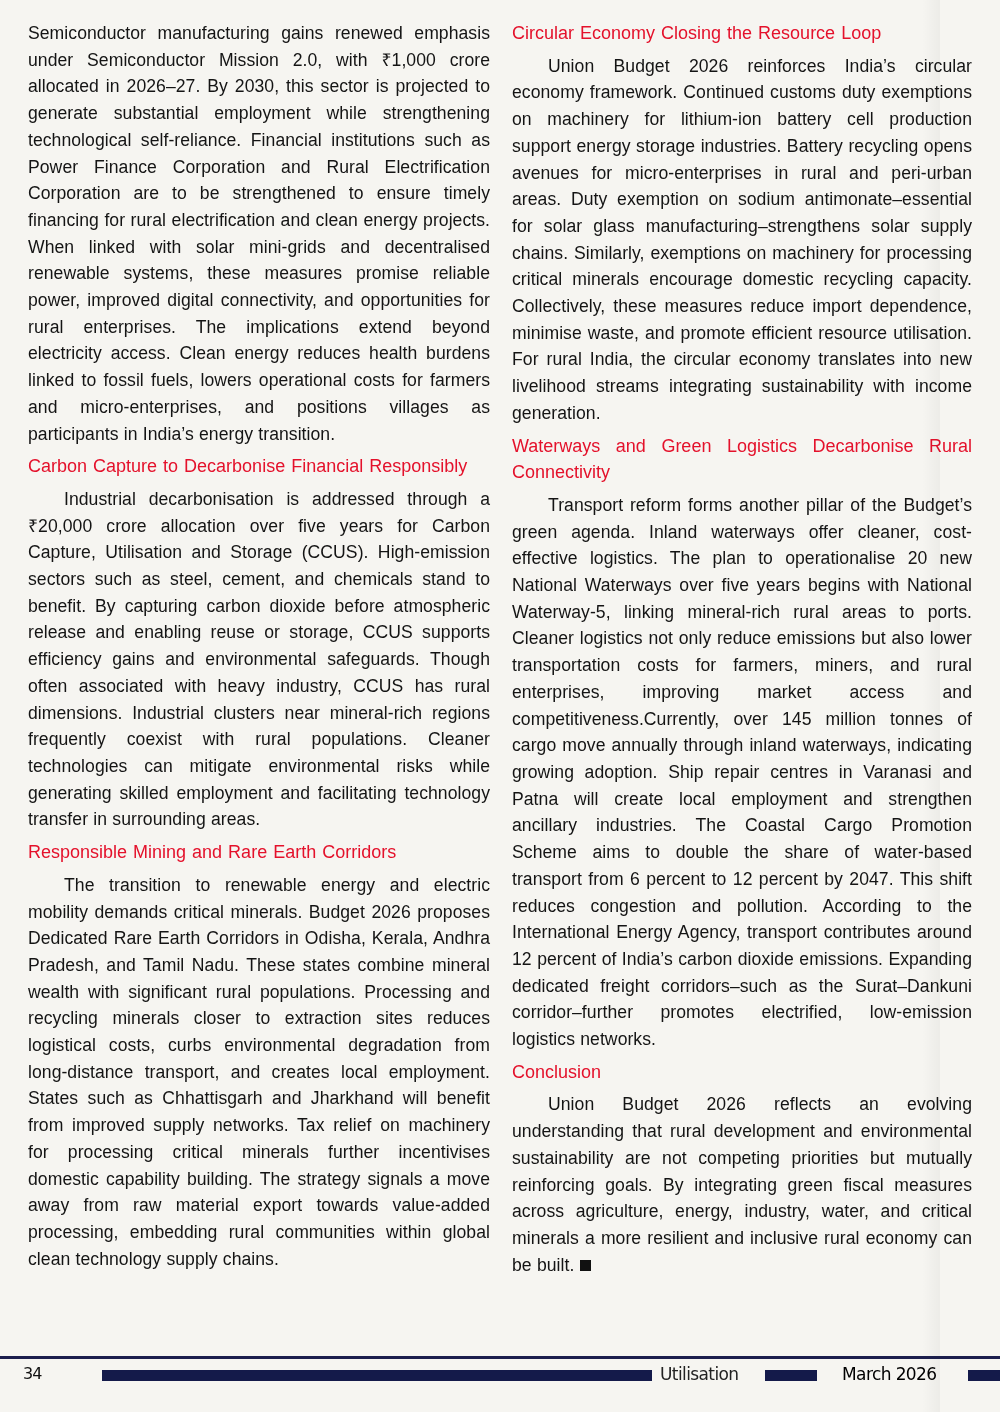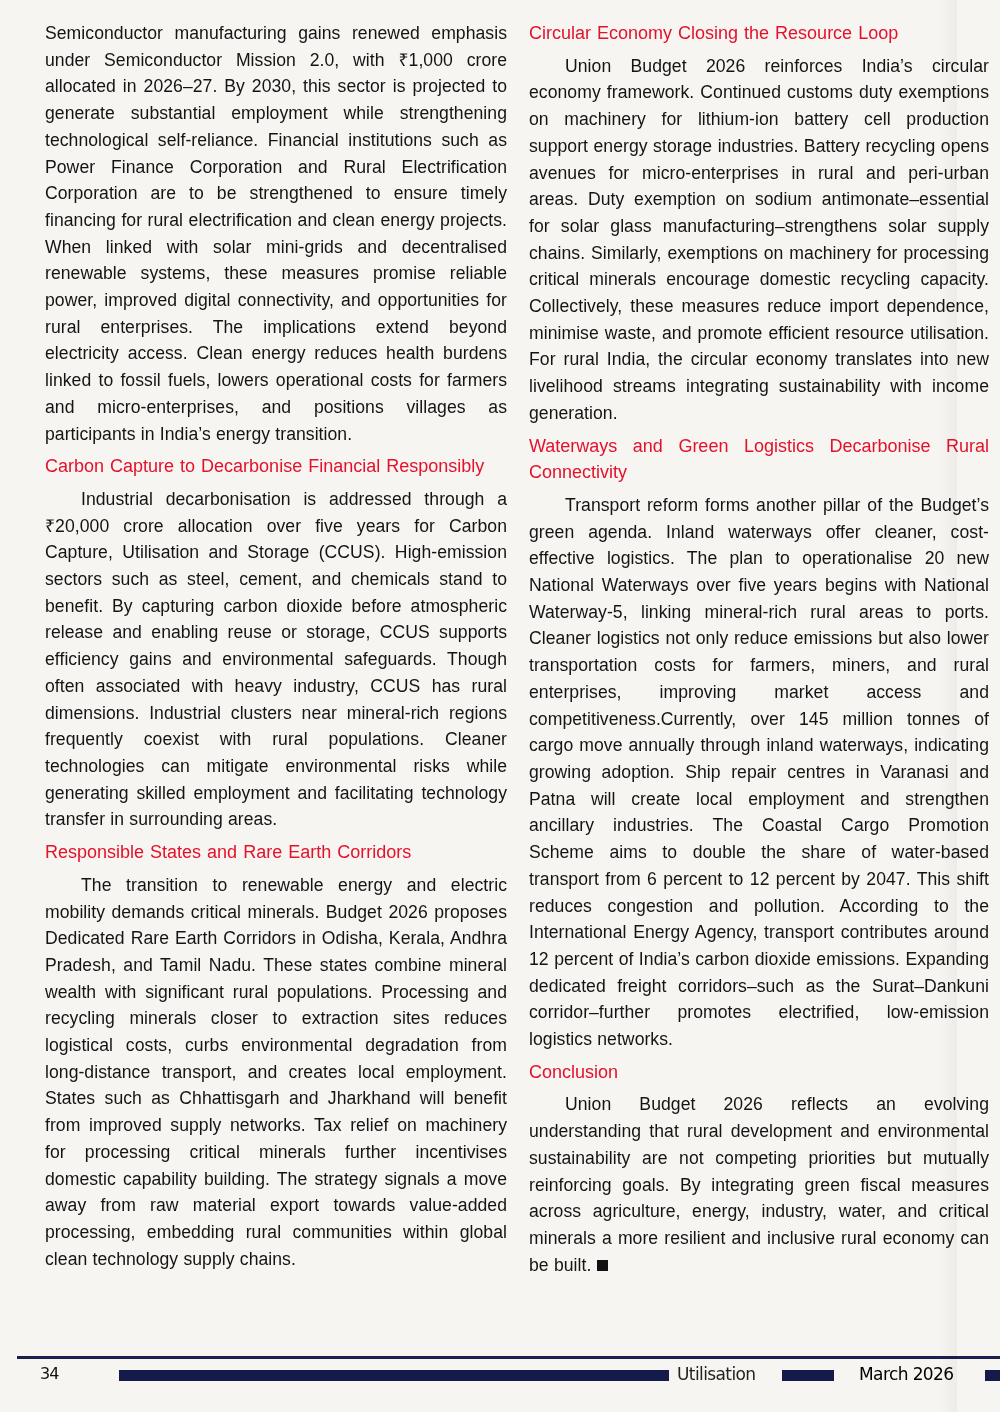--- a/index.html
+++ b/index.html
@@ -11,21 +11,21 @@
       height: 1412px;
       background: #f6f5f1;
       position: relative;
       overflow: hidden;
       font-family: "Liberation Sans", sans-serif;
       color: #141414;
     }
     .page {
       position: absolute;
       left: 0; top: 0;
-      width: 940px; height: 1412px; margin-left: 17px;
+      width: 940px; height: 1412px;
     }
     .col {
       position: absolute;
       top: 20px;
     }
     .col-left {
       left: 28px;
       width: 462px;
     }
     .col-right {
@@ -130,21 +130,21 @@
   </style>
 </head>
 <body>
 
 <div class="page">
 
   <div class="col col-left">
     <p class="para">Semiconductor manufacturing gains renewed emphasis under Semiconductor Mission 2.0, with ₹1,000 crore allocated in 2026–27. By 2030, this sector is projected to generate substantial employment while strengthening technological self-reliance. Financial institutions such as Power Finance Corporation and Rural Electrification Corporation are to be strengthened to ensure timely financing for rural electrification and clean energy projects. When linked with solar mini-grids and decentralised renewable systems, these measures promise reliable power, improved digital connectivity, and opportunities for rural enterprises. The implications extend beyond electricity access. Clean energy reduces health burdens linked to fossil fuels, lowers operational costs for farmers and micro-enterprises, and positions villages as participants in India’s energy transition.</p>
     <h3 class="heading">Carbon Capture to Decarbonise Financial Responsibly</h3>
     <p class="para indent">Industrial decarbonisation is addressed through a ₹20,000 crore allocation over five years for Carbon Capture, Utilisation and Storage (CCUS). High-emission sectors such as steel, cement, and chemicals stand to benefit. By capturing carbon dioxide before atmospheric release and enabling reuse or storage, CCUS supports efficiency gains and environmental safeguards. Though often associated with heavy industry, CCUS has rural dimensions. Industrial clusters near mineral-rich regions frequently coexist with rural populations. Cleaner technologies can mitigate environmental risks while generating skilled employment and facilitating technology transfer in surrounding areas.</p>
-    <h3 class="heading">Responsible States and Rare Earth Corridors</h3>
+    <h3 class="heading">Responsible Mining and Rare Earth Corridors</h3>
     <p class="para indent">The transition to renewable energy and electric mobility demands critical minerals. Budget 2026 proposes Dedicated Rare Earth Corridors in Odisha, Kerala, Andhra Pradesh, and Tamil Nadu. These states combine mineral wealth with significant rural populations. Processing and recycling minerals closer to extraction sites reduces logistical costs, curbs environmental degradation from long-distance transport, and creates local employment. States such as Chhattisgarh and Jharkhand will benefit from improved supply networks. Tax relief on machinery for processing critical minerals further incentivises domestic capability building. The strategy signals a move away from raw material export towards value-added processing, embedding rural communities within global clean technology supply chains.</p>
   </div>
 
   <div class="col col-right">
     <h3 class="heading first">Circular Economy Closing the Resource Loop</h3>
     <p class="para indent">Union Budget 2026 reinforces India’s circular economy framework. Continued customs duty exemptions on machinery for lithium-ion battery cell production support energy storage industries. Battery recycling opens avenues for micro-enterprises in rural and peri-urban areas. Duty exemption on sodium antimonate–essential for solar glass manufacturing–strengthens solar supply chains. Similarly, exemptions on machinery for processing critical minerals encourage domestic recycling capacity. Collectively, these measures reduce import dependence, minimise waste, and promote efficient resource utilisation. For rural India, the circular economy translates into new livelihood streams integrating sustainability with income generation.</p>
     <h3 class="heading">Waterways and Green Logistics Decarbonise Rural Connectivity</h3>
     <p class="para indent">Transport reform forms another pillar of the Budget’s green agenda. Inland waterways offer cleaner, cost-effective logistics. The plan to operationalise 20 new National Waterways over five years begins with National Waterway-5, linking mineral-rich rural areas to ports. Cleaner logistics not only reduce emissions but also lower transportation costs for farmers, miners, and rural enterprises, improving market access and competitiveness.Currently, over 145 million tonnes of cargo move annually through inland waterways, indicating growing adoption. Ship repair centres in Varanasi and Patna will create local employment and strengthen ancillary industries. The Coastal Cargo Promotion Scheme aims to double the share of water-based transport from 6 percent to 12 percent by 2047. This shift reduces congestion and pollution. According to the International Energy Agency, transport contributes around 12 percent of India’s carbon dioxide emissions. Expanding dedicated freight corridors–such as the Surat–Dankuni corridor–further promotes electrified, low-emission logistics networks.</p>
     <h3 class="heading">Conclusion</h3>
     <p class="para indent"><span>Union Budget 2026 reflects an evolving understanding that rural development and environmental sustainability are not competing priorities but mutually reinforcing goals. By integrating green fiscal measures across agriculture, energy, industry, water, and critical minerals a more resilient and inclusive rural economy can be built.</span><span class="endmark"></span></p>

